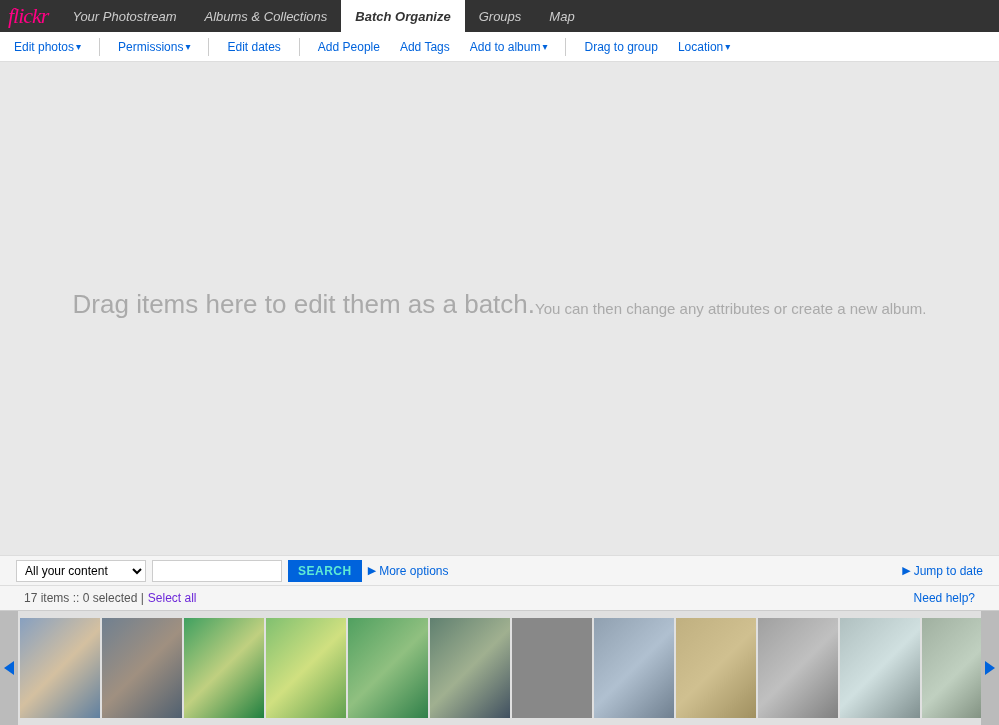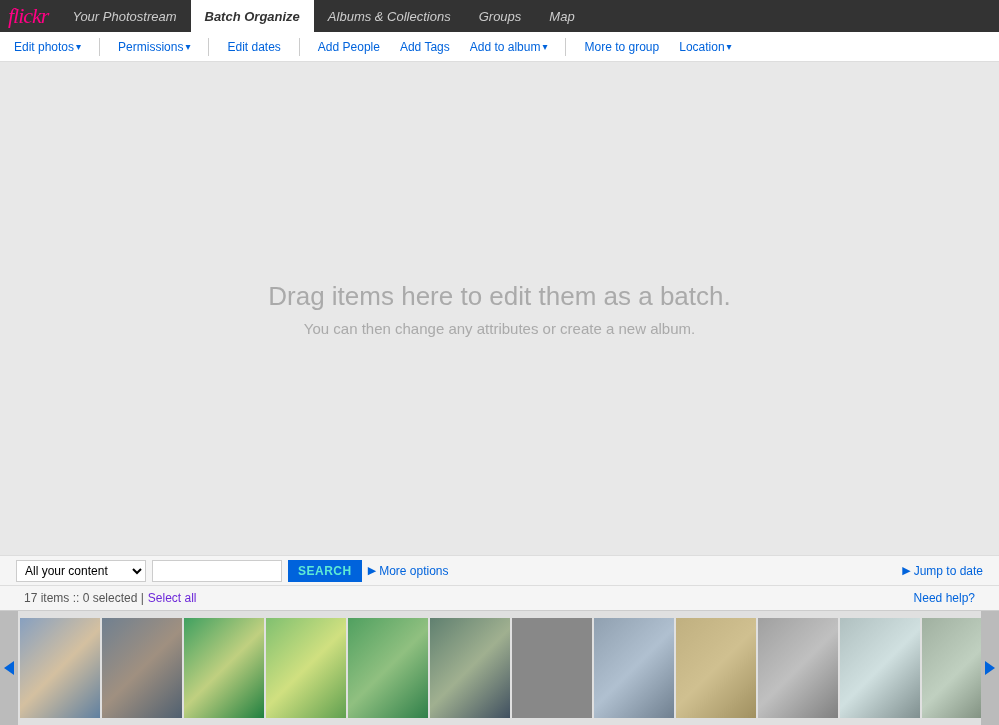--- a/index.html
+++ b/index.html
@@ -71,21 +71,21 @@
       font-size: 10px;
     }
 
     
     #main-area {
       background: #e8e8e8;
       flex: 1;
       display: flex;
       align-items: center;
       justify-content: center;
-      flex-direction: column;
+      flex-direction: row;
       height: calc(725px - 32px - 30px - 30px - 55px - 115px);
     }
     #drop-title {
       color: #aaa;
       font-size: 26px;
       font-weight: normal;
       margin-bottom: 8px;
     }
     #drop-subtitle {
       color: #aaa;
@@ -240,22 +240,22 @@
       border-bottom: 7px solid transparent;
       border-right: 10px solid #0063dc;
     }
   </style>
 </head>
 <body>
 
 <div id="top-nav">
   <span id="flickr-logo">flickr</span>
   <a class="nav-item">Your Photostream</a>
+  <a class="nav-item">Albums &amp; Collections</a>
   <a class="nav-item active">Batch Organize</a>
-  <a class="nav-item">Albums &amp; Collections</a>
   <a class="nav-item">Groups</a>
   <a class="nav-item">Map</a>
 </div>
 
 <div id="toolbar">
   <button class="toolbar-btn">
     <span>Edit photos</span>
     <span class="toolbar-dropdown">▾</span>
   </button>
   <div class="toolbar-separator"></div>
@@ -268,21 +268,21 @@
     <span>Edit dates</span>
   </button>
   <div class="toolbar-separator"></div>
   <button class="toolbar-btn">Add People</button>
   <button class="toolbar-btn">Add Tags</button>
   <button class="toolbar-btn">
     <span>Add to album</span>
     <span class="toolbar-dropdown">▾</span>
   </button>
   <div class="toolbar-separator"></div>
-  <button class="toolbar-btn">More to group</button>
+  <button class="toolbar-btn">Drag to group</button>
   <button class="toolbar-btn">
     <span>Location</span>
     <span class="toolbar-dropdown">▾</span>
   </button>
 </div>
 
 <div id="main-area" style="height: 493px;">
   <div id="drop-title">Drag items here to edit them as a batch.</div>
   <div id="drop-subtitle">You can then change any attributes or create a new album.</div>
 </div>

